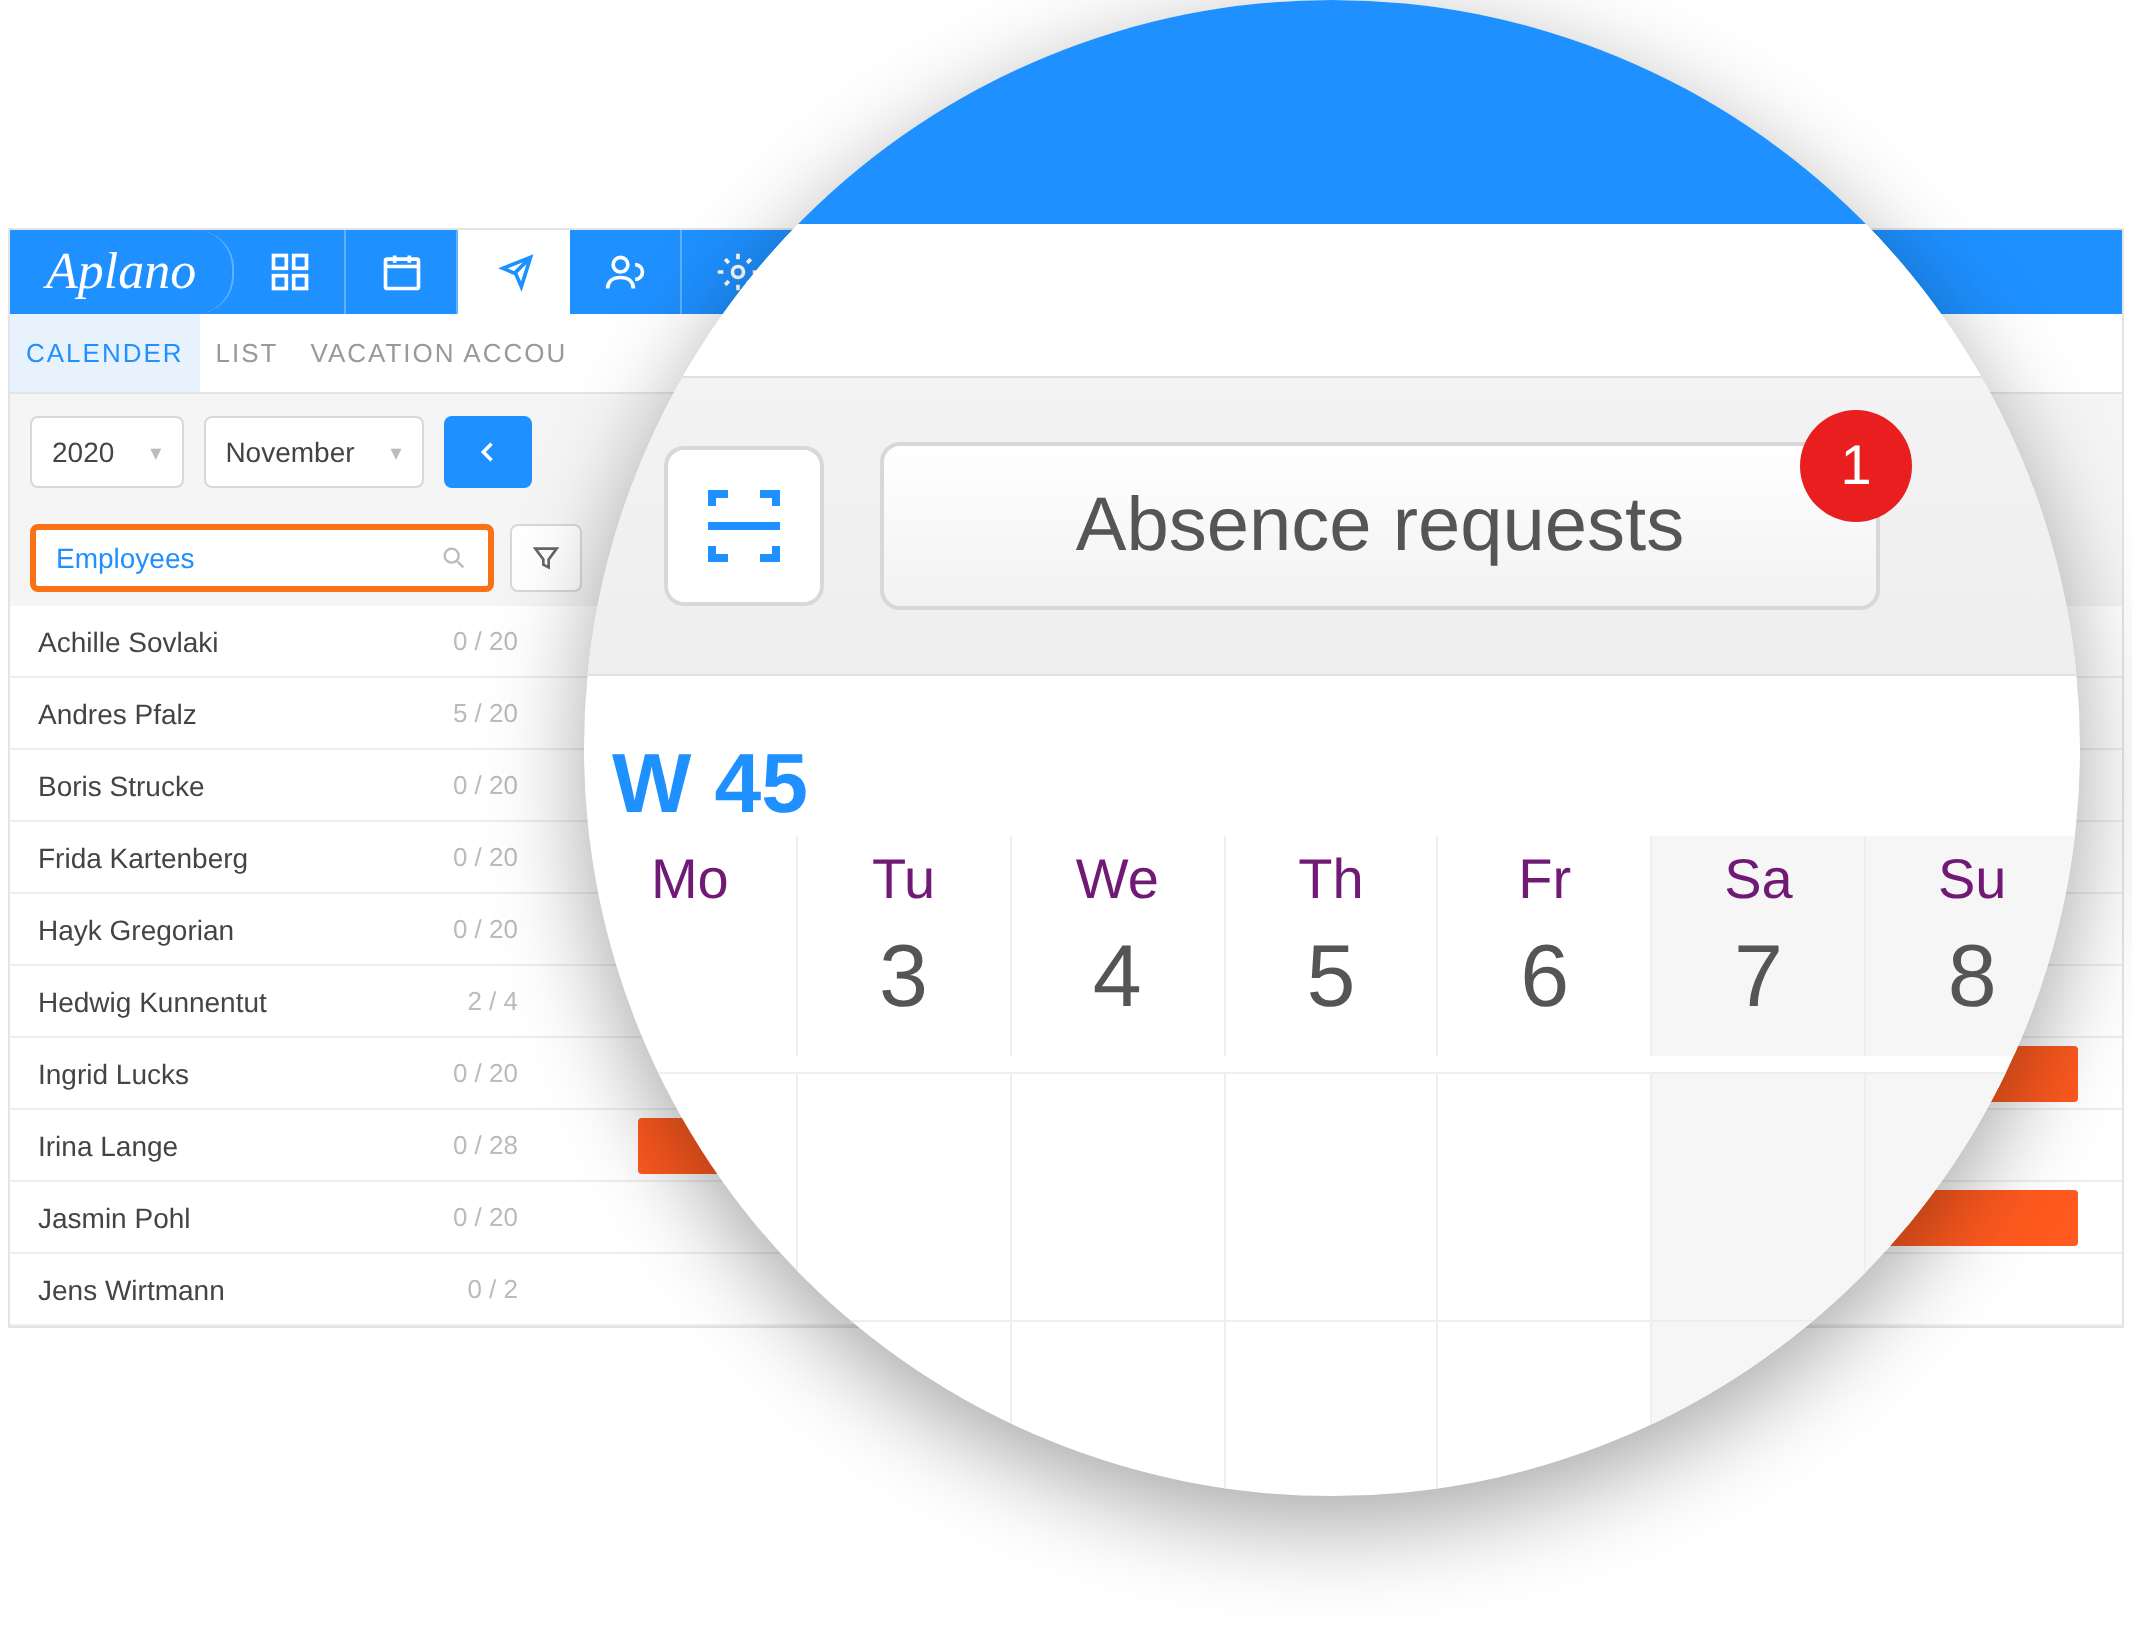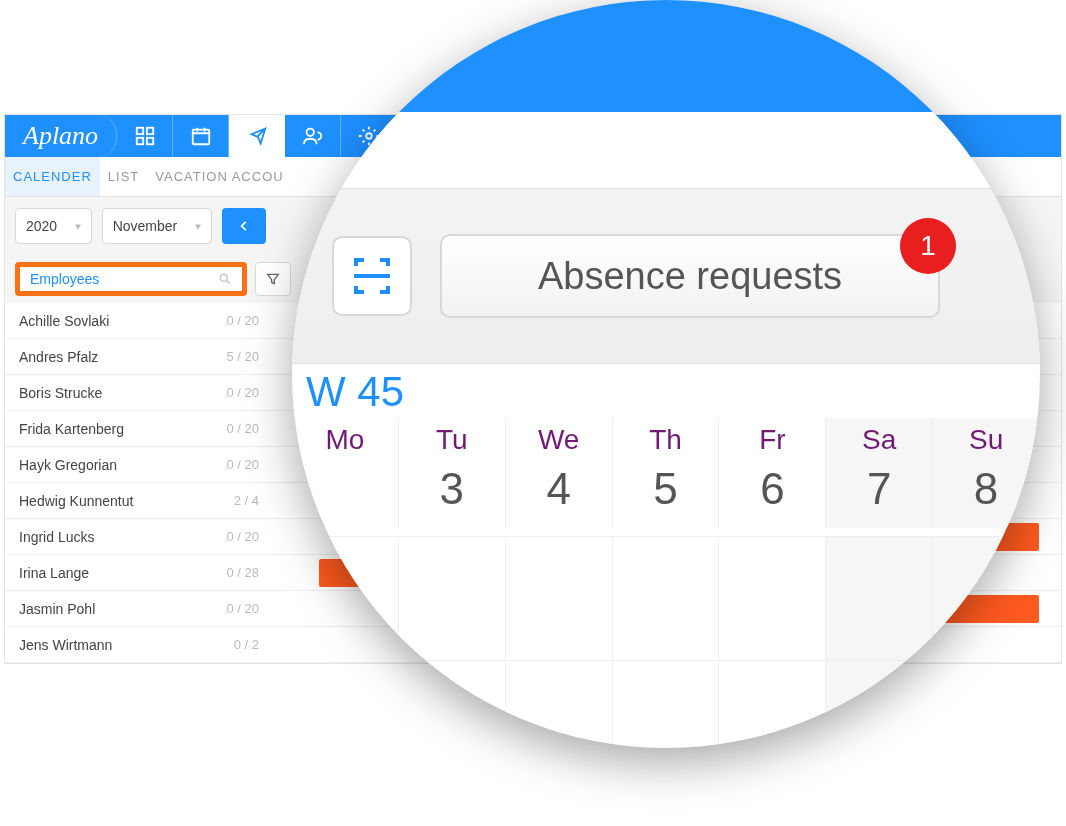--- a/index.html
+++ b/index.html
@@ -104,21 +104,21 @@
 .filterbar {
   background: #f5f5f5;
   height: 48px;
   display: flex;
   align-items: center;
   padding: 0 10px;
   gap: 8px;
 }
 .search {
   background: #fff;
-  border: 5px solid #f97316;
+  border: 3px solid #f97316;
   border-radius: 4px;
   height: 34px;
   width: 232px;
   display: flex;
   align-items: center;
   padding: 0 10px;
 }
 .search input {
   border: none;
   outline: none;
@@ -181,21 +181,21 @@
 }
 .mag-body {
   position: absolute;
   top: 112px; left: 0; right: 0;
   height: 76px;
   background: #fff;
 }
 .mag-toolbar {
   position: absolute;
   top: 188px; left: 0; right: 0;
-  height: 176px;
+  height: 150px;
   background: linear-gradient(#f3f3f3,#eeeeee);
   border-top: 1px solid #e0e0e0;
   border-bottom: 1px solid #e0e0e0;
   display: flex;
   align-items: center;
   padding-left: 40px;
   gap: 28px;
 }
 .mag-scan-btn {
   width: 80px; height: 80px;
@@ -231,21 +231,21 @@
   display: flex;
   align-items: center;
   justify-content: center;
   font-size: 28px;
 }
 .mag-week {
   position: absolute;
   top: 368px; left: 14px;
   font-size: 42px;
   color: #1e90ff;
-  font-weight: 400;
+  font-weight: 700;
 }
 .mag-days {
   position: absolute;
   top: 418px; left: 0; right: 0;
   display: flex;
 }
 .mag-day {
   flex: 1;
   text-align: center;
   border-right: 1px solid #eee;

